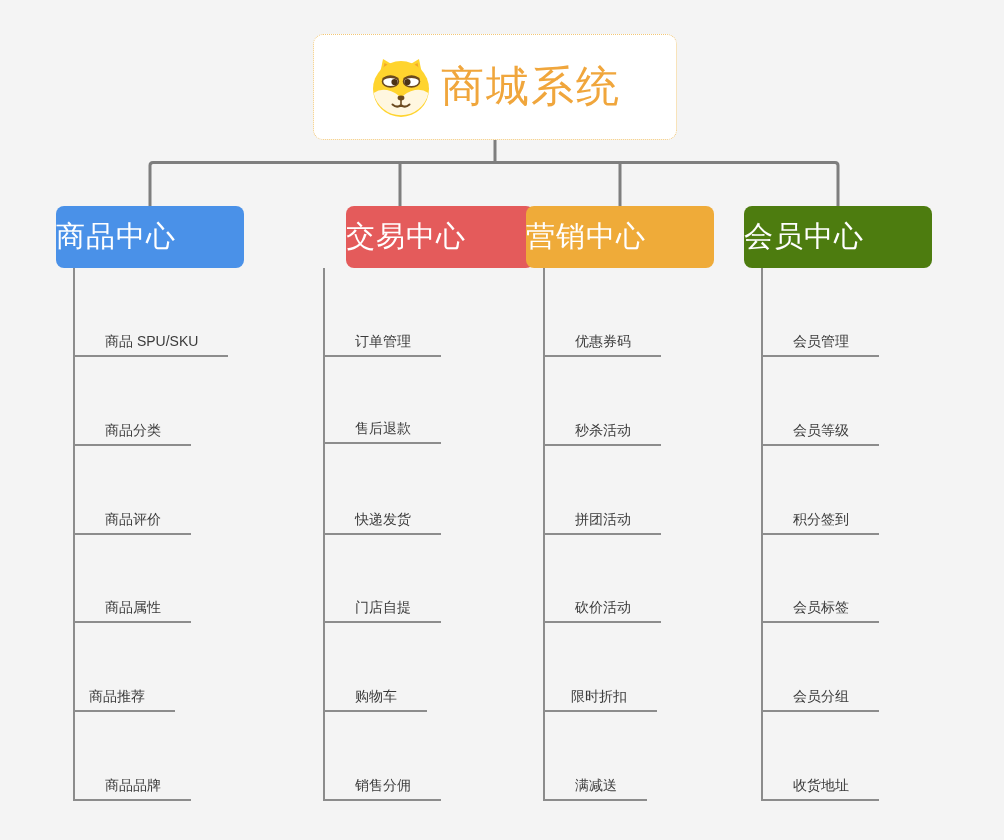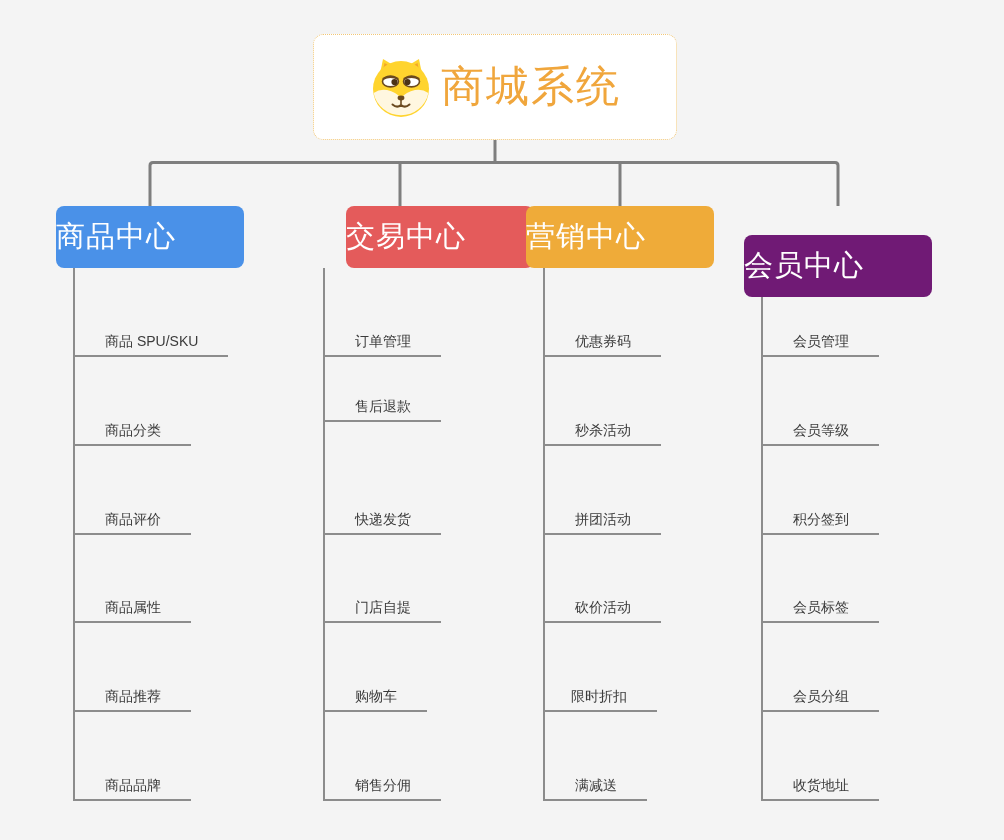--- a/index.html
+++ b/index.html
@@ -95,41 +95,41 @@
   </div>
 
   <div id="branches">
       <div class="branch-box" style="left: 56px; background: rgb(74, 145, 232);">
         <span>商品中心</span>
       </div>
       <div class="mind-item" style="left: 73px; top: 313px;">商品 SPU/SKU</div>
       <div class="mind-item" style="left: 73px; top: 402px;">商品分类</div>
       <div class="mind-item" style="left: 73px; top: 491px;">商品评价</div>
       <div class="mind-item" style="left: 73px; top: 579px;">商品属性</div>
-      <div class="mind-item" style="left: 73px; top: 668px;">商品推荐</div>
+      <div class="mind-item" style="left: 73px; top: 668px; padding-left: 16px;">商品推荐</div>
       <div class="mind-item" style="left: 73px; top: 757px;">商品品牌</div>
       <div class="branch-box" style="left: 306px; background: rgb(228, 91, 91); margin-left: 40px;">
         <span>交易中心</span>
       </div>
       <div class="mind-item" style="left: 323px; top: 313px;">订单管理</div>
-      <div class="mind-item" style="left: 323px; top: 378px;">售后退款</div>
+      <div class="mind-item" style="left: 323px; top: 400px;">售后退款</div>
       <div class="mind-item" style="left: 323px; top: 491px;">快递发货</div>
       <div class="mind-item" style="left: 323px; top: 579px;">门店自提</div>
       <div class="mind-item" style="left: 323px; top: 668px;">购物车</div>
       <div class="mind-item" style="left: 323px; top: 757px;">销售分佣</div>
       <div class="branch-box" style="left: 526px; background: rgb(239, 171, 57);">
         <span>营销中心</span>
       </div>
       <div class="mind-item" style="left: 543px; top: 313px;">优惠券码</div>
       <div class="mind-item" style="left: 543px; top: 402px;">秒杀活动</div>
       <div class="mind-item" style="left: 543px; top: 491px;">拼团活动</div>
       <div class="mind-item" style="left: 543px; top: 579px;">砍价活动</div>
       <div class="mind-item" style="left: 543px; top: 668px; padding-left: 28px;">限时折扣</div>
       <div class="mind-item" style="left: 543px; top: 757px;">满减送</div>
-      <div class="branch-box" style="left: 744px; background: #701a75; margin-top: 29px;">
+      <div class="branch-box" style="left: 744px; background: #4d7c0f;">
         <span>会员中心</span>
       </div>
       <div class="mind-item" style="left: 761px; top: 313px;">会员管理</div>
       <div class="mind-item" style="left: 761px; top: 402px;">会员等级</div>
       <div class="mind-item" style="left: 761px; top: 491px;">积分签到</div>
       <div class="mind-item" style="left: 761px; top: 579px;">会员标签</div>
       <div class="mind-item" style="left: 761px; top: 668px;">会员分组</div>
       <div class="mind-item" style="left: 761px; top: 757px;">收货地址</div>
     </div>
 

